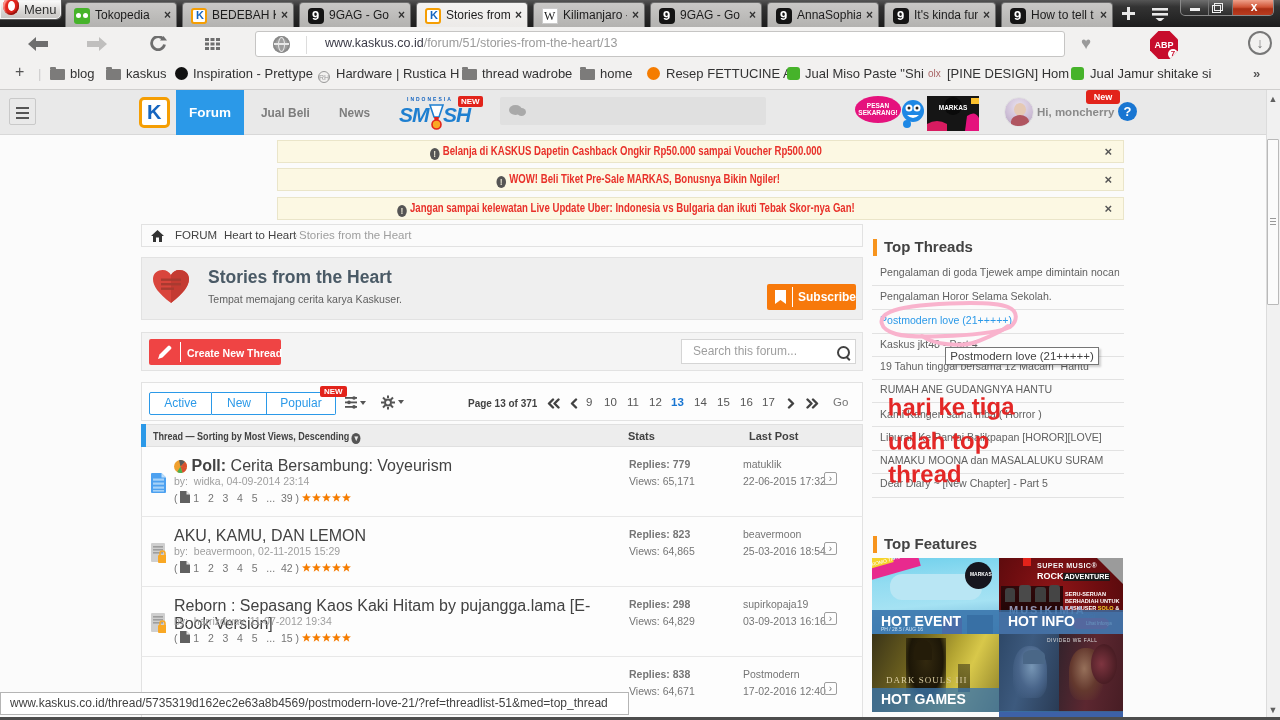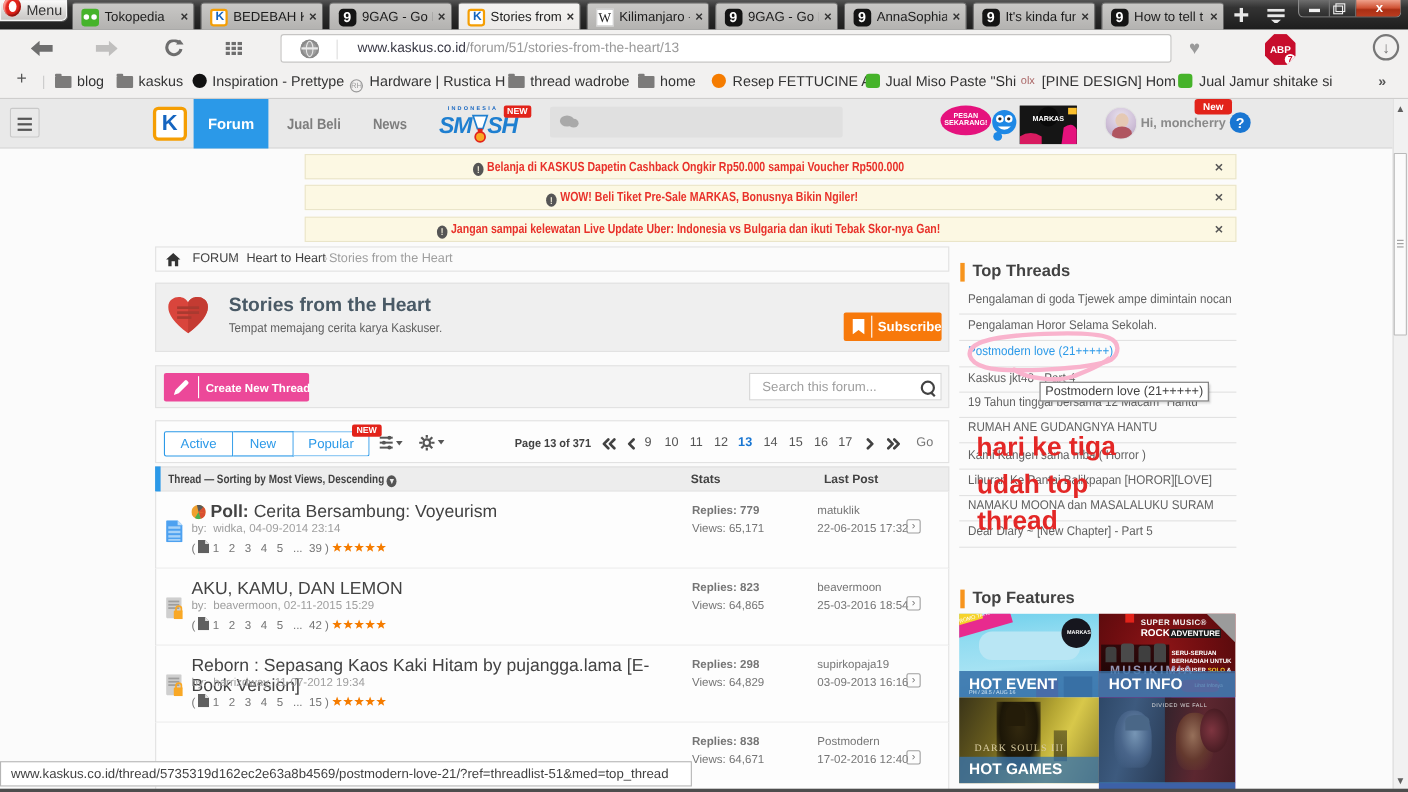--- a/index.html
+++ b/index.html
@@ -116,21 +116,21 @@
 .panel { position:absolute; background:#fff; border:1px solid #e2e2e2; }
 #breadcrumb { left:141px; top:224px; width:722px; height:23px; background:#fbfbfb; line-height:21px; font-size:11.5px; color:#555; }
 #fhead { left:141px; top:257px; width:722px; height:63px; background:#efefef; }
 #fhead .tit { position:absolute; left:66px; top:9px; font-size:17.5px; font-weight:bold; color:#4a5a66;}
 #fhead .sub { position:absolute; left:66px; top:35px; font-size:11.5px; color:#5f5f5f; transform:scaleX(0.92); transform-origin:0 0; white-space:nowrap;}
 #subscribe { position:absolute; left:625px; top:26px; width:89px; height:26px; background:#f7790b;
   border-radius:2px; color:#fff; }
 #subscribe .txt { position:absolute; left:31px; top:6px; font-size:12px; font-weight:bold; white-space:nowrap; }
 #subscribe .dv { position:absolute; left:25px; top:3px; width:1px; height:20px; background:#fff; }
 #createPanel { left:141px; top:332px; width:722px; height:39px; background:#f4f4f4; }
-#createBtn { position:absolute; left:7px; top:6px; width:132px; height:26px; background:#ec4899;
+#createBtn { position:absolute; left:7px; top:6px; width:132px; height:26px; background:#ef4444;
   border-radius:2px; color:#fff; }
 #createBtn .txt { position:absolute; left:38px; top:8px; font-size:10.5px; font-weight:bold; white-space:nowrap; }
 #createBtn .dv { position:absolute; left:31px; top:3px; width:1px; height:20px; background:#fff; }
 #forumSearch { position:absolute; left:539px; top:6px; width:175px; height:25px; background:#fff;
   border:1px solid #d5d5d5; font-size:12px; color:#9e9e9e; line-height:23px; }
 
 
 #pager { left:141px; top:382px; width:722px; height:39px; background:#fdfdfd; }
 .seg { position:absolute; top:9px; height:23px; border:1px solid #2b99e8; color:#2b99e8;
   font-size:12px; text-align:center; line-height:21px; background:#fff; }

